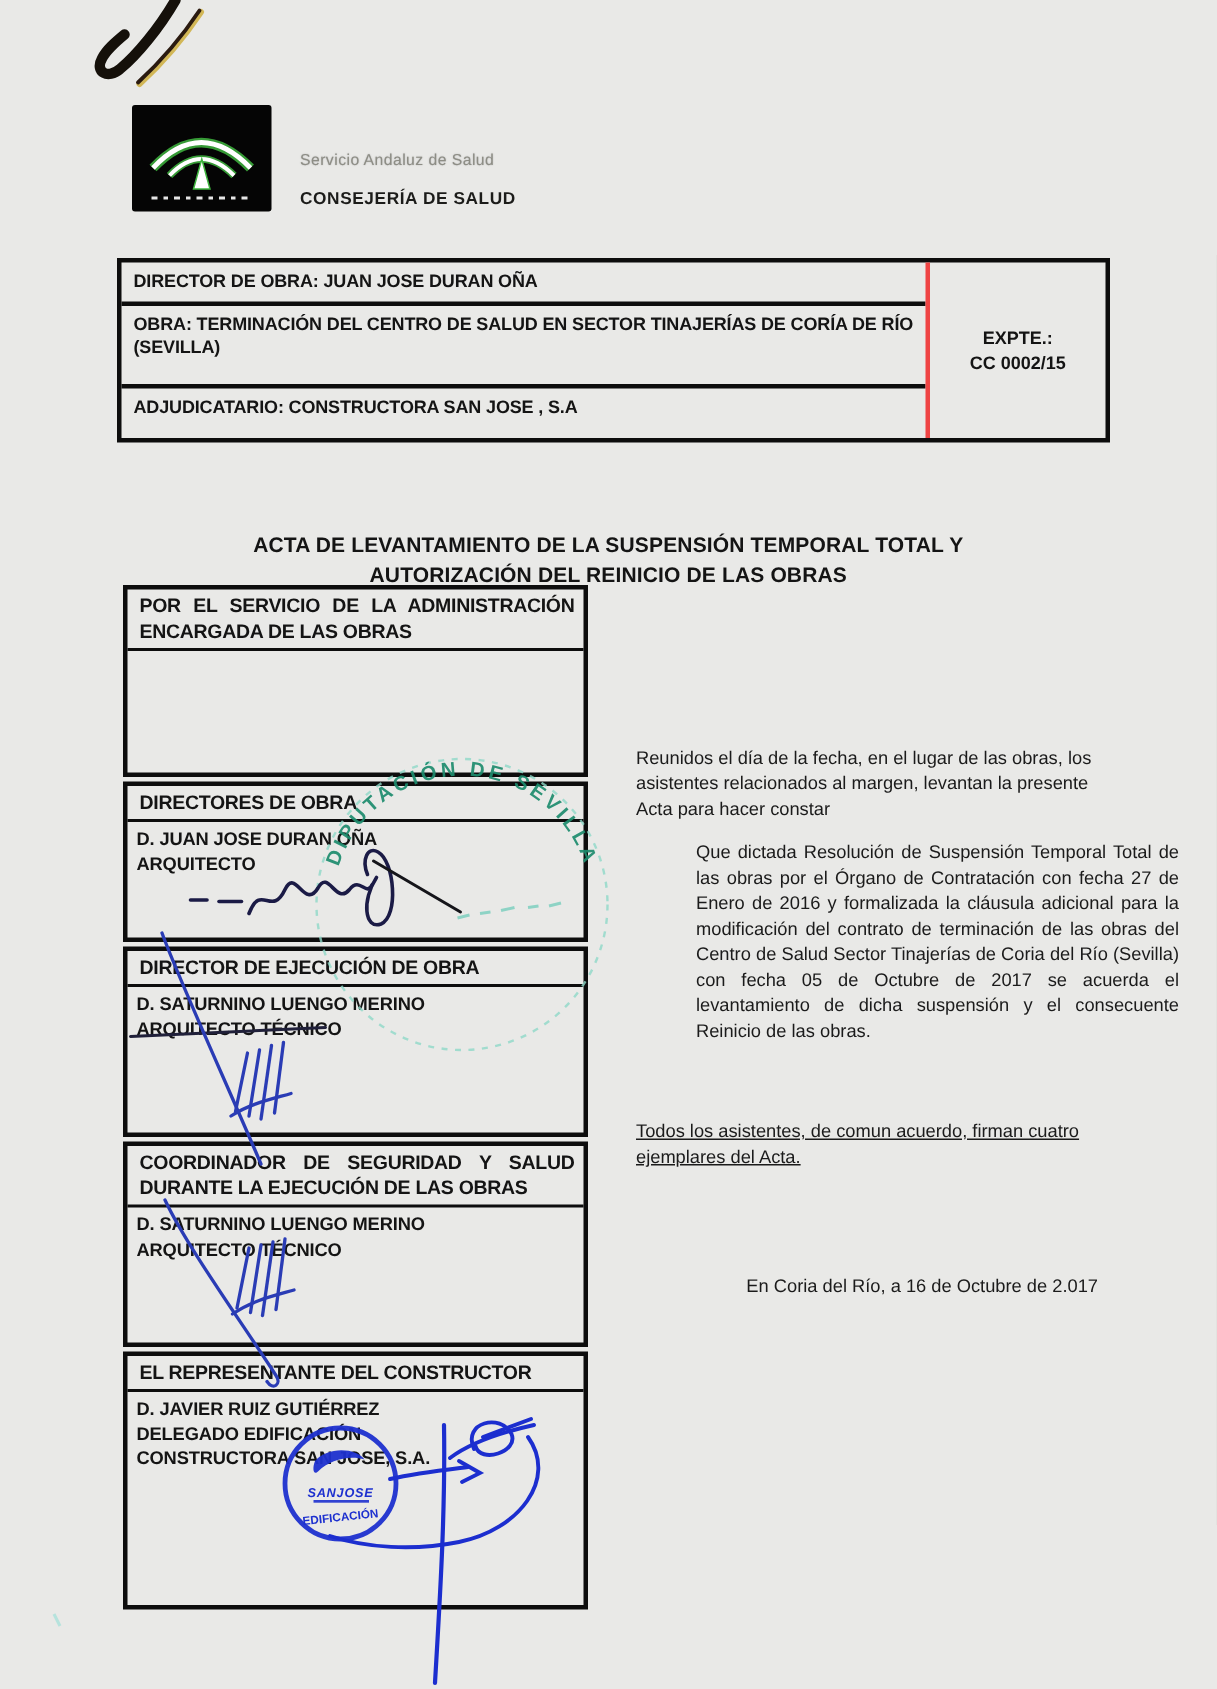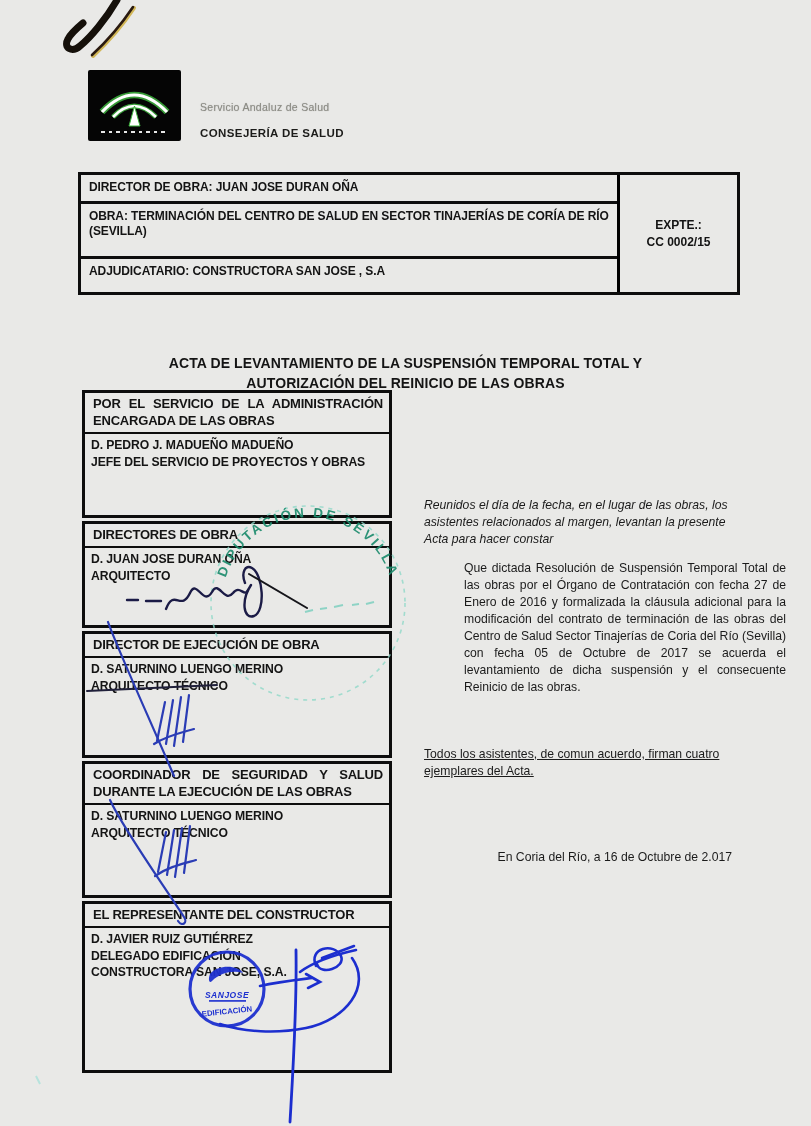--- a/index.html
+++ b/index.html
@@ -13,36 +13,36 @@
   .brand{position:absolute;left:200px;top:101px;width:220px;}
   .brand-small{font-size:10.5px;color:#8d8d85;letter-spacing:.3px;text-shadow:0 0 1px #aaa;}
   .brand-main{font-size:11.5px;color:#1c1c1a;font-weight:600;letter-spacing:.4px;margin-top:14px;}
   
   .htable{position:absolute;left:78px;top:172px;width:662px;height:123px;border:3px solid #0d0d0d;display:flex;box-sizing:border-box;}
   .htable-left{width:536px;display:flex;flex-direction:column;}
   .hrow{box-sizing:border-box;padding:5px 8px 0 8px;font-weight:700;font-size:12px;line-height:15px;letter-spacing:-0.1px;}
   .hrow1{height:55px;border-bottom:3px solid #0d0d0d;}
   .hrow2{height:29px;border-bottom:3px solid #0d0d0d;}
   .hrow3{flex:1;}
-  .htable-right{flex:1;border-left:3px solid #000000;display:flex;flex-direction:column;align-items:center;justify-content:center;font-weight:700;font-size:12px;line-height:17px;}
+  .htable-right{flex:1;border-left:3px solid #ef4444;display:flex;flex-direction:column;align-items:center;justify-content:center;font-weight:700;font-size:12px;line-height:17px;}
   
   .doc-title{position:absolute;left:0;top:354px;width:811px;text-align:center;font-weight:700;font-size:14px;line-height:19.5px;letter-spacing:.1px;}
   
   .sigbox{position:absolute;left:82px;width:310px;border:3px solid #0d0d0d;box-sizing:border-box;background:transparent;}
   .sigbox .hd{border-bottom:2.5px solid #0d0d0d;font-weight:700;font-size:13px;line-height:17px;padding:2px 6px 3px 8px;letter-spacing:-0.2px;}
   .sigbox .hd.justify{text-align:justify;}
   .sigbox .bd{padding:3px 6px;font-weight:600;font-size:12.2px;line-height:16.5px;letter-spacing:-0.1px;}
   #box1{top:390px;height:128px;}
   #box2{top:521px;height:107px;}
   #box3{top:631px;height:127px;}
   #box4{top:761px;height:137px;}
   #box5{top:901px;height:172px;}
   
   .rcol-p{position:absolute;left:424px;width:322px;font-size:12.2px;line-height:17px;font-weight:500;color:#1b1b1b;}
-  #para1{top:497px;font-style:italic;}
+  #para1{top:497px;}
   #para2{top:560px;text-align:justify;margin-left:40px;}
   #para3{top:746px;text-decoration:underline;}
   #dateline{top:849px;text-align:right;padding-right:14px;box-sizing:border-box;}
   
   .ink{position:absolute;left:0;top:0;width:811px;height:1126px;pointer-events:none;}
 </style>
 </head>
 <body>
 
 <div class="page">
@@ -84,24 +84,20 @@
     </div>
   </div>
 
   <div class="doc-title">
     <div>ACTA DE LEVANTAMIENTO DE LA SUSPENSIÓN TEMPORAL TOTAL Y</div>
     <div>AUTORIZACIÓN DEL REINICIO DE LAS OBRAS</div>
   </div>
 
   <div class="sigbox" id="box1">
     <div class="hd justify">POR EL SERVICIO DE LA ADMINISTRACIÓN ENCARGADA DE LAS OBRAS</div>
-    <div class="bd">
-      <div>D. PEDRO J. MADUEÑO MADUEÑO</div>
-      <div>JEFE DEL SERVICIO DE PROYECTOS Y OBRAS</div>
-    </div>
   </div>
 
   <div class="sigbox" id="box2">
     <div class="hd">DIRECTORES DE OBRA</div>
     <div class="bd">
       <div>D. JUAN JOSE DURAN OÑA</div>
       <div>ARQUITECTO</div>
     </div>
   </div>
 

